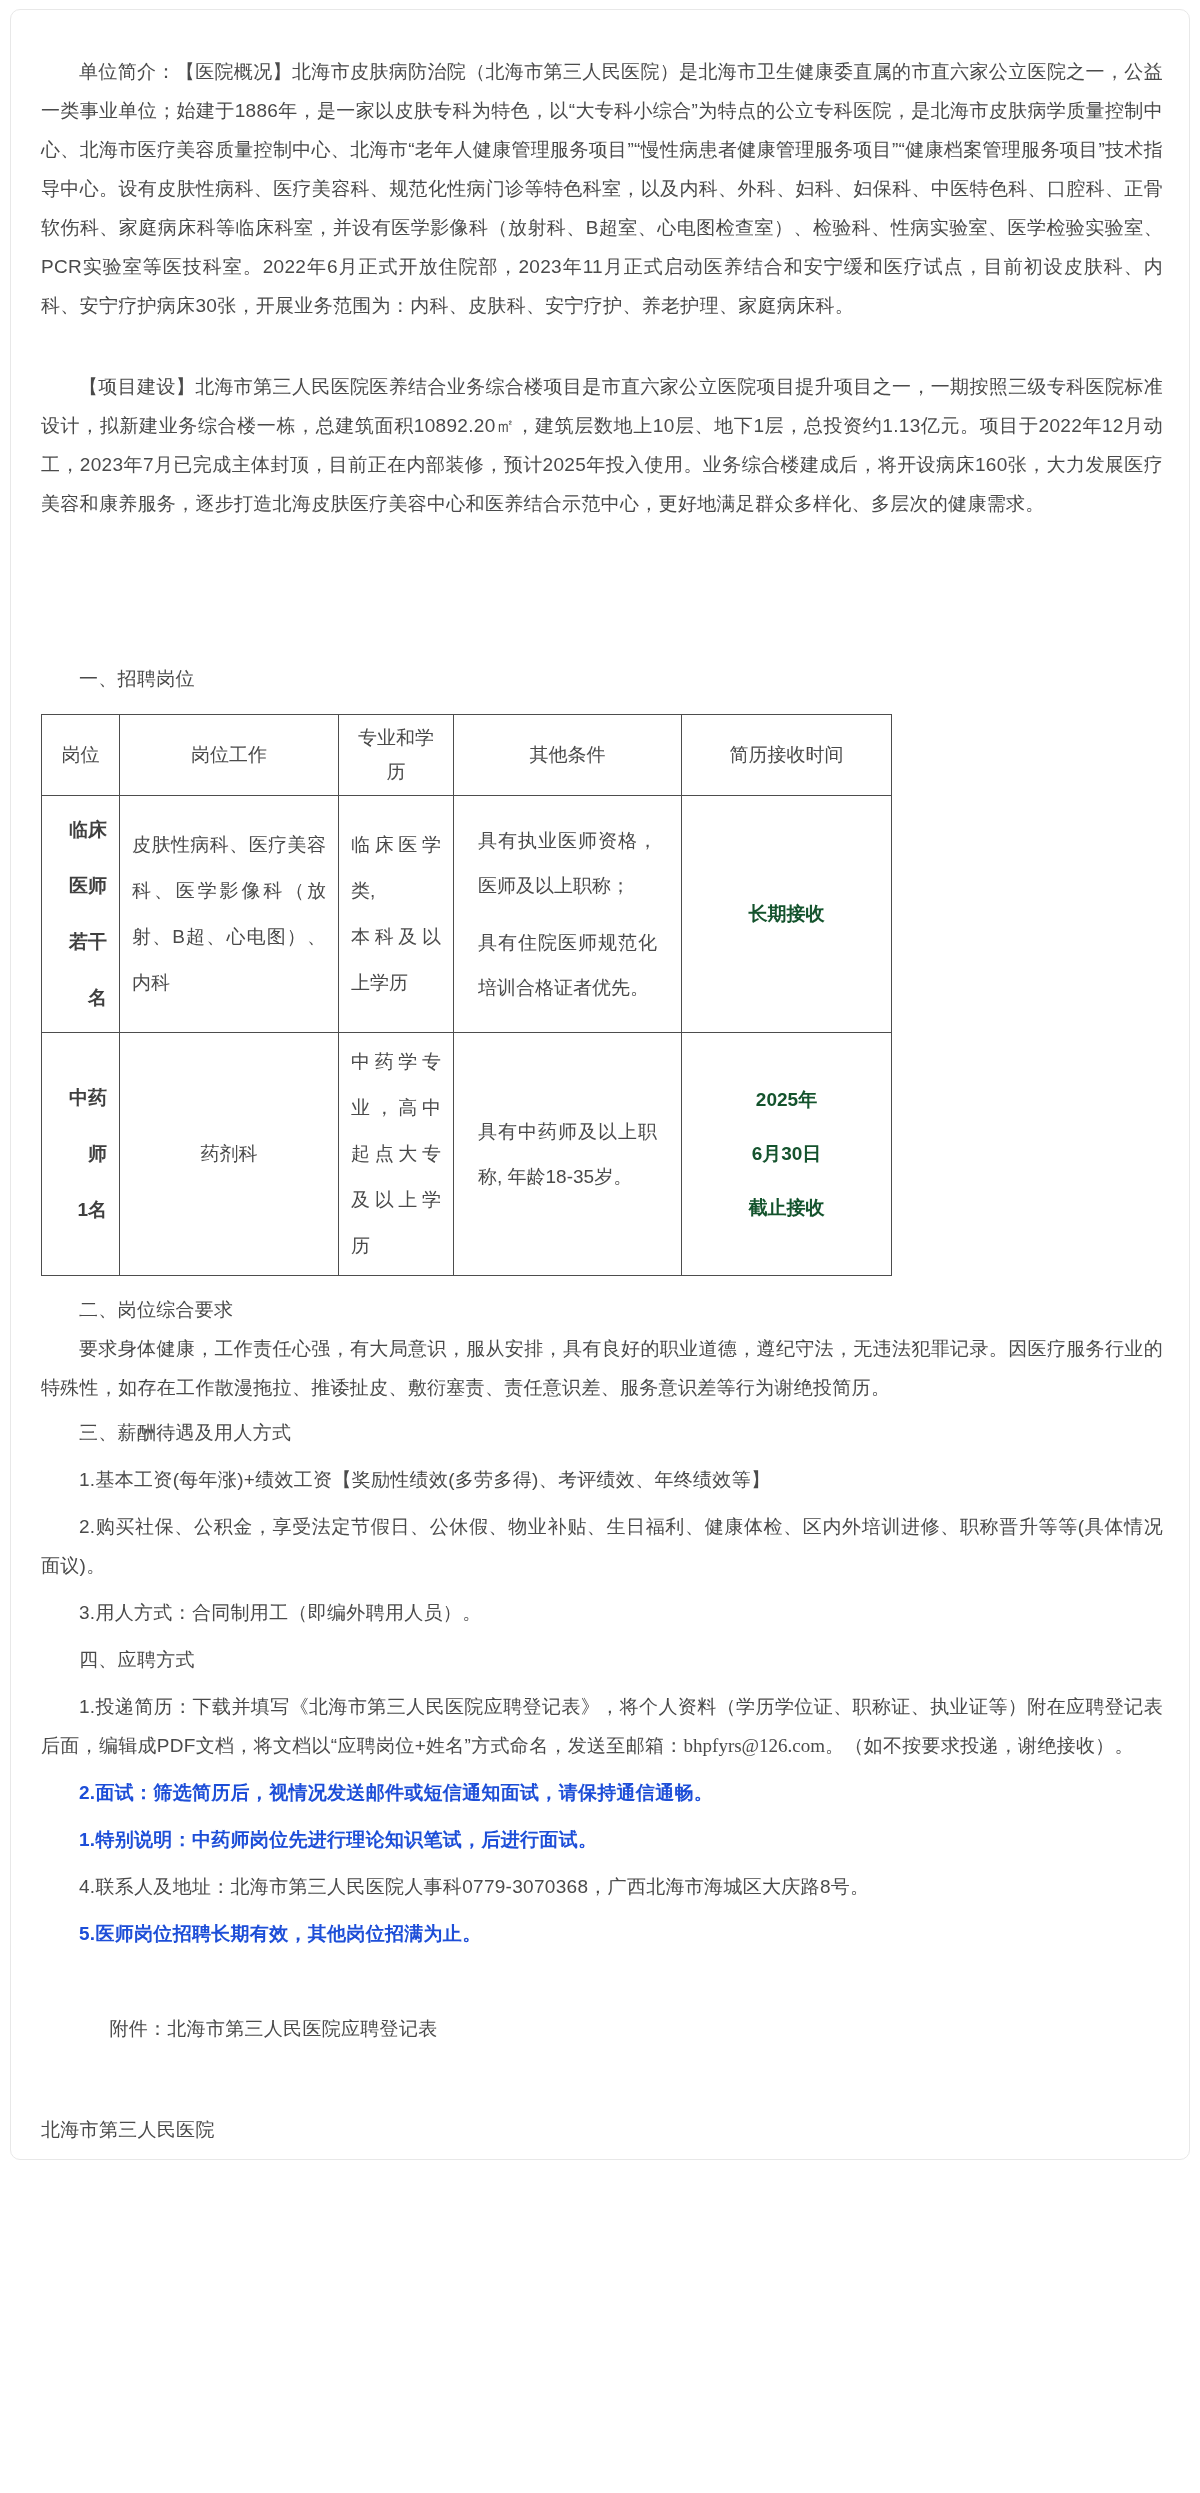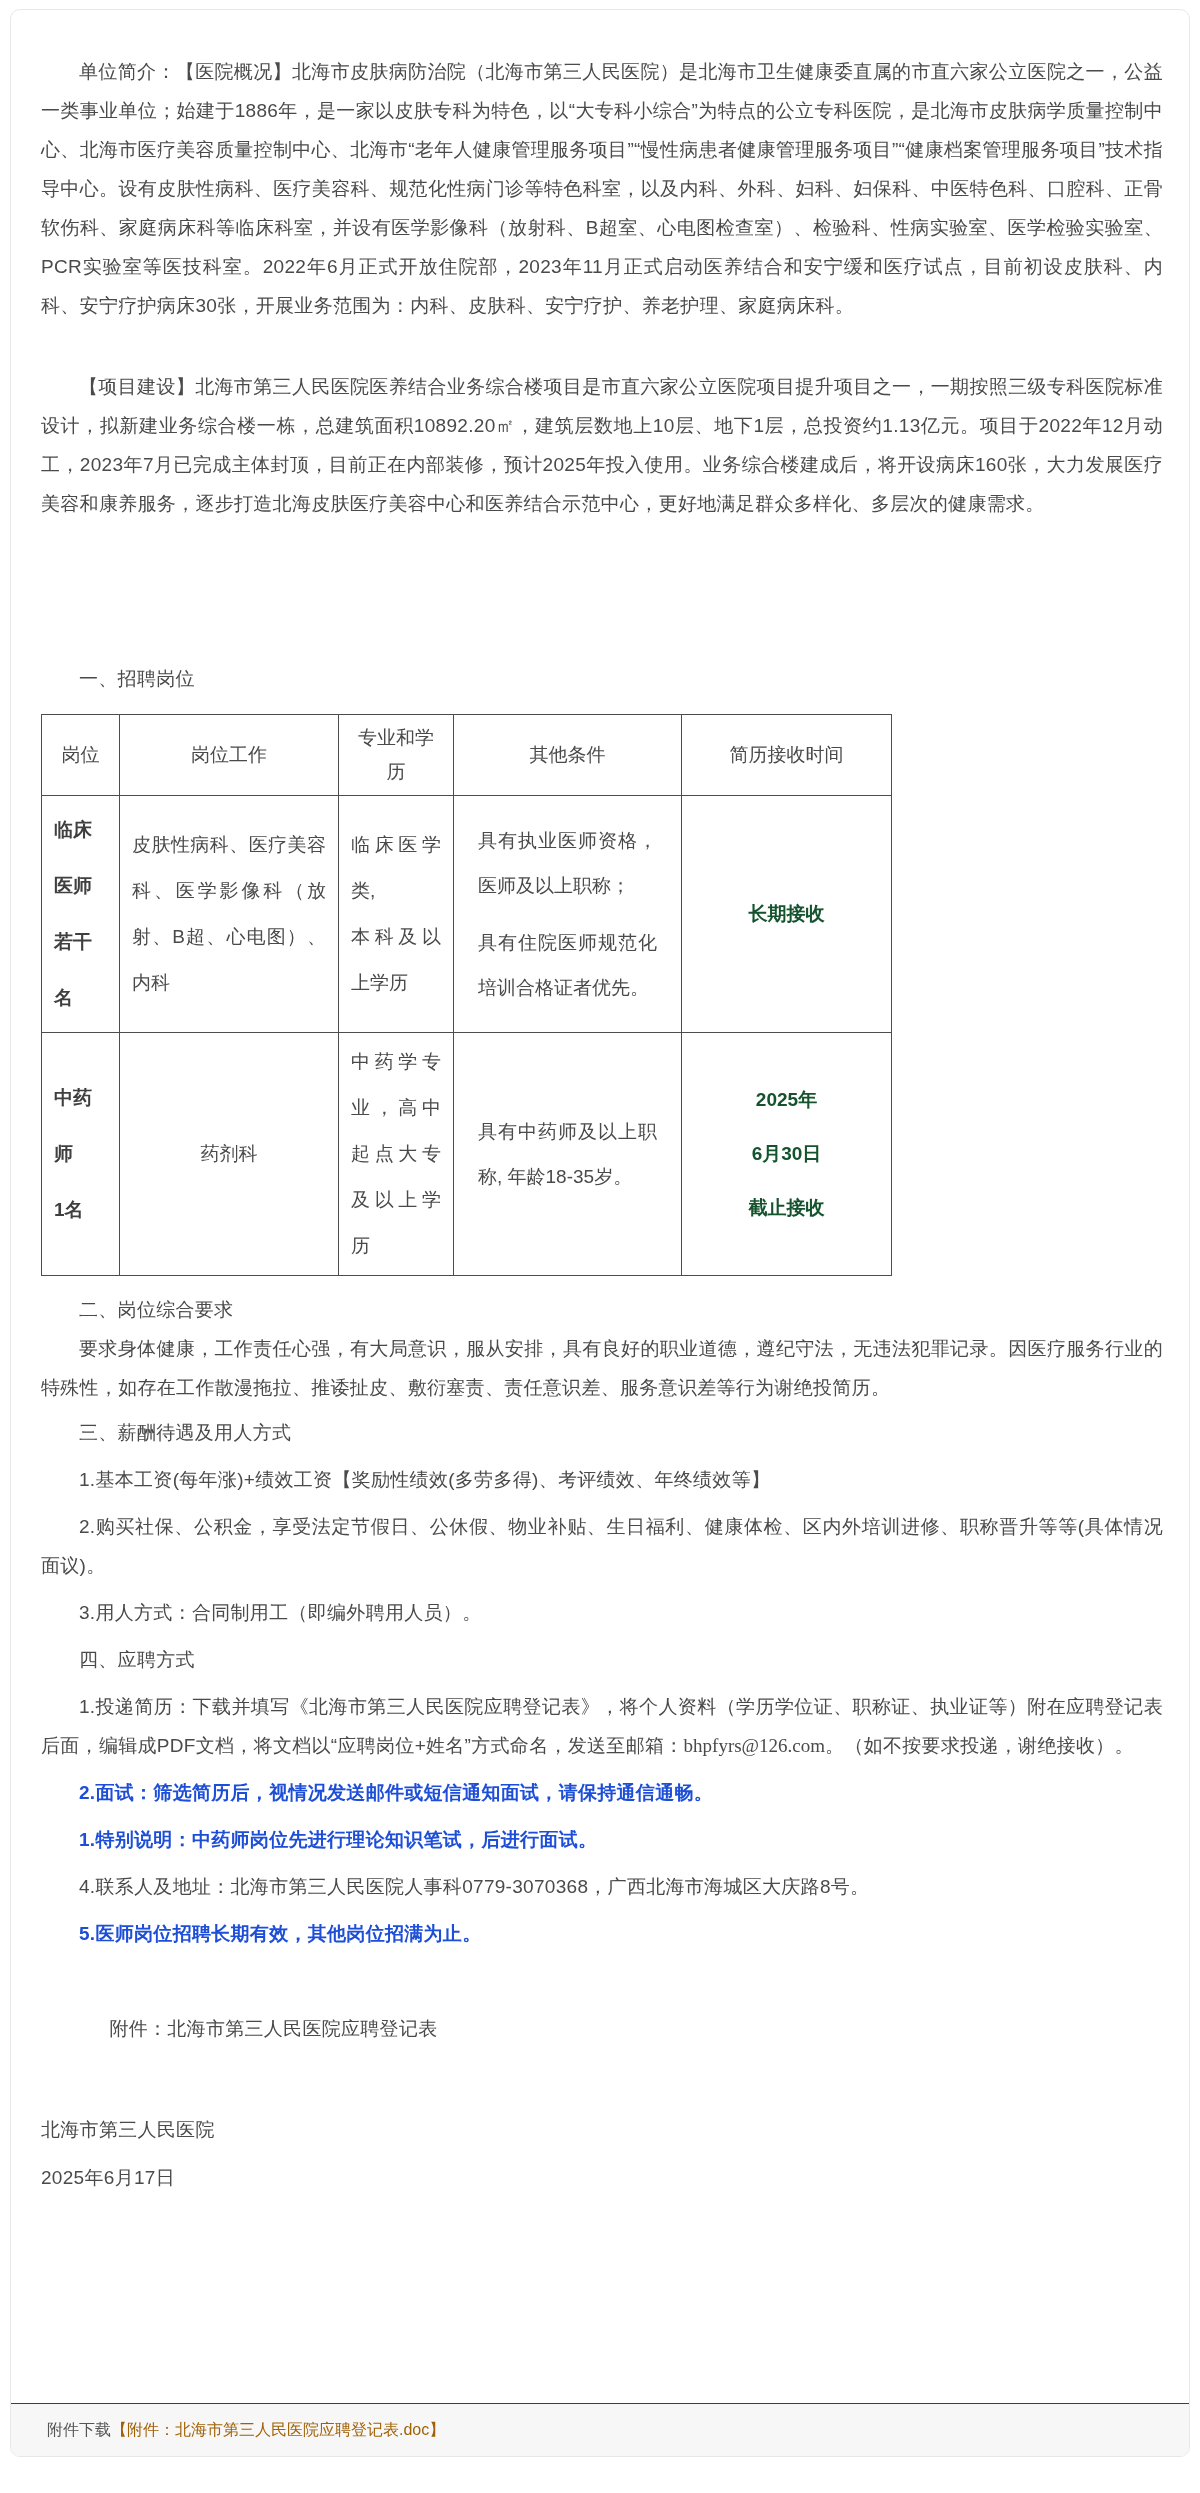--- a/index.html
+++ b/index.html
@@ -4,21 +4,21 @@
 <style>
   html,body{margin:0;padding:0;background:#ffffff;}
   body{
     width:1200px;height:2493px;position:relative;
     font-family:"Liberation Sans","DejaVu Sans",sans-serif;
     color:#4a4a4a;
   }
   .card{
     box-sizing:border-box;
     margin:9px 10px;
-    height:2448px;
+    height:2151px;
     border:1px solid #e8e8e8;
     border-radius:10px;
     background:#ffffff;
     display:flex;flex-direction:column;
     overflow:hidden;
   }
   .content{padding:42px 26px 0 30px;}
   .para{
     font-size:19px;line-height:39px;
     text-align:justify;text-indent:2em;
@@ -49,21 +49,21 @@
     font-size:19px;color:#4a4a4a;
     font-weight:normal;
     padding:6px 12px;
     vertical-align:middle;
     box-sizing:border-box;
   }
   table.jobs tr.head{height:80px;}
   table.jobs tr.r1{height:188px;}
   table.jobs tr.r2{height:224px;}
   table.jobs th{text-align:center;line-height:34px;}
-  td.post{text-align:left;}
+  td.post{text-align:right;}
   td.post p{margin:0;line-height:56px;font-weight:bold;color:#3f3f3f;}
   td.work{text-align:justify;}
   td.work.center{text-align:center;}
   td.work p{margin:0;line-height:46px;}
   td.edu{text-align:justify;text-justify:inter-character;}
   td.edu p{margin:0;line-height:46px;}
   td.cond{text-align:justify;}
   td.cond p{margin:12px;line-height:45px;}
   td.time{text-align:center;}
   td.time p{margin:0;line-height:54px;font-weight:bold;color:#14532d;}

